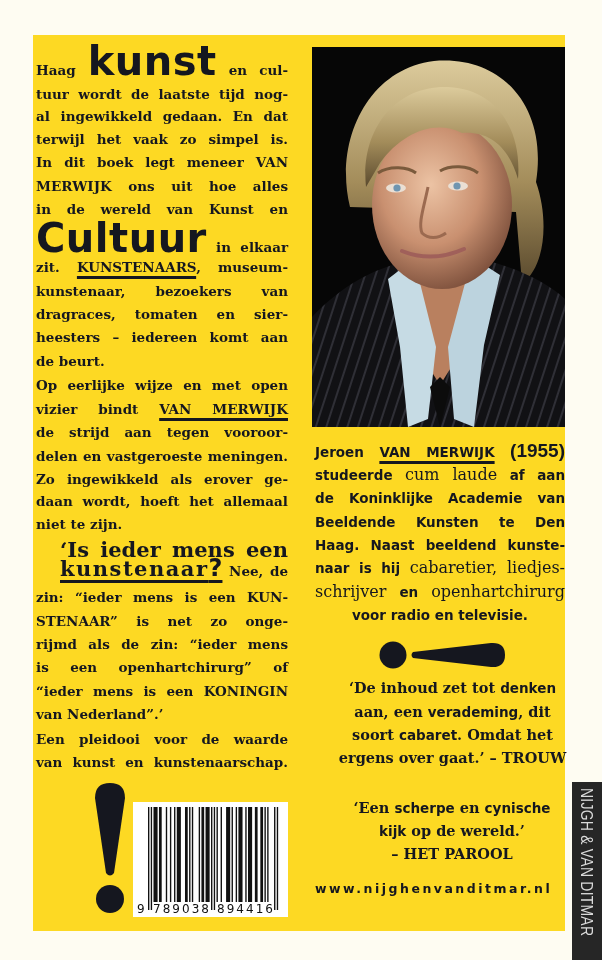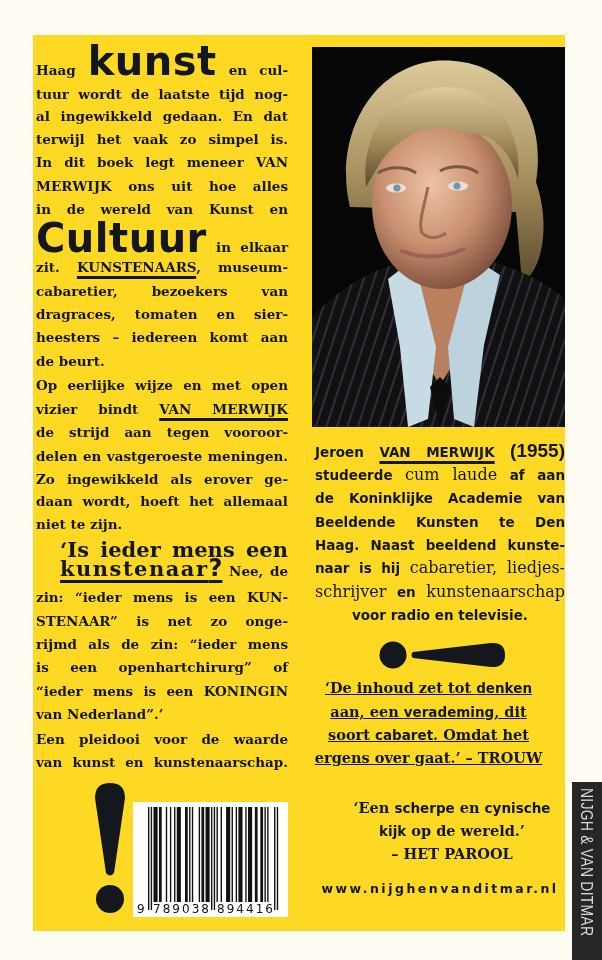--- a/index.html
+++ b/index.html
@@ -15,24 +15,24 @@
   .big-sans { font-family:"DejaVu Sans", sans-serif; font-weight:bold; font-size:40px; line-height:0; letter-spacing:0.5px; }
   .big-serif { font-family:"DejaVu Serif", serif; font-weight:bold; font-size:21px; line-height:0;margin-left:24px; }
   .ls { letter-spacing:1.5px; }
   .qmark { font-family:"DejaVu Sans", sans-serif; font-weight:bold; font-size:24px; line-height:0; }
   .ul { text-decoration:underline; text-decoration-thickness:3px; text-underline-offset:4px; }
   .ul2 { text-decoration:underline; text-decoration-thickness:2.5px; text-underline-offset:4px; }
   .rc .ln { left:282px; width:250px; font-family:"DejaVu Sans", sans-serif; font-weight:bold;text-align:center; }
   .serif-reg { font-family:"DejaVu Serif", serif; font-weight:normal; font-size:16px; }
   .year { font-family:"Liberation Sans", sans-serif; font-weight:bold; font-size:19px; line-height:0; }
   .q .ln { text-align:center; font-family:"DejaVu Serif", serif; font-weight:bold; font-size:14.5px; }
-  .q1 .ln { left:268px; width:255px;text-decoration:underline; }
+  .q1 .ln { left:292px; width:255px; }
   .q2 .ln { left:292px; width:254px; }
   .sb { font-family:"DejaVu Sans", sans-serif; font-weight:bold; font-size:13.5px; }
-  .url { left:282px; width:250px; font-family:"DejaVu Sans", sans-serif; font-weight:bold; font-size:12.5px; letter-spacing:2.5px;text-align:center; }
+  .url { left:282px; width:250px; font-family:"DejaVu Sans", sans-serif; font-weight:bold; font-size:12.5px; letter-spacing:2.5px; }
   .photo { position:absolute; left:279px; top:12px; width:253px; height:380px; background:#060606; overflow:hidden; }
   .barcode { position:absolute; left:100px; top:767px; width:155px; height:115px; background:#FFFFFF; }
   .excl-v { position:absolute; left:59px; top:746px; width:36px; height:134px; }
   .excl-h { position:absolute; left:346px; top:606px; width:128px; height:28px; }
   .spine { position:absolute; left:572px; top:782px; width:30px; height:178px; background:#262626; }
   .spine-text {
     position:absolute; left:4px; top:6px; writing-mode:vertical-rl;
     font-family:"Liberation Sans", sans-serif; font-size:17px; color:#DADADA;
     white-space:nowrap; transform:scaleY(0.82); transform-origin:top left; letter-spacing:0.3px;
   }
@@ -45,21 +45,21 @@
   <div class="lc">
     <div class="ln j" style="top:23.4px"><span>Haag </span><span class="big-sans">kunst</span><span> en cul-</span></div>
     <div class="ln j" style="top:47.4px">tuur wordt de laatste tijd nog-</div>
     <div class="ln j" style="top:69.4px">al ingewikkeld gedaan. En dat</div>
     <div class="ln j" style="top:92.4px">terwijl het vaak zo simpel is.</div>
     <div class="ln j" style="top:115.4px">In dit boek legt meneer VAN</div>
     <div class="ln j" style="top:139.4px">MERWIJK ons uit hoe alles</div>
     <div class="ln j" style="top:162.4px">in de wereld van Kunst en</div>
     <div class="ln j" style="top:200.4px"><span class="big-sans">Cultuur</span><span> in elkaar</span></div>
     <div class="ln j" style="top:220.4px"><span>zit. </span><span class="ul">KUNSTENAARS</span><span>, museum-</span></div>
-    <div class="ln j" style="top:244.4px">cabaretier, bezoekers van</div>
+    <div class="ln j" style="top:244.4px">kunstenaar, bezoekers van</div>
     <div class="ln j" style="top:267.4px">dragraces, tomaten en sier-</div>
     <div class="ln j" style="top:290.4px">heesters – iedereen komt aan</div>
     <div class="ln" style="top:314.4px">de beurt.</div>
     <div class="ln j" style="top:338.4px">Op eerlijke wijze en met open</div>
     <div class="ln j" style="top:362.4px"><span>vizier bindt </span><span class="ul">VAN MERWIJK</span></div>
     <div class="ln j" style="top:385.4px">de strijd aan tegen vooroor-</div>
     <div class="ln j" style="top:409.4px">delen en vastgeroeste meningen.</div>
     <div class="ln j" style="top:432.4px">Zo ingewikkeld als erover ge-</div>
     <div class="ln j" style="top:454.4px">daan wordt, hoeft het allemaal</div>
     <div class="ln" style="top:477.4px">niet te zijn.</div>
@@ -113,21 +113,21 @@
     </svg>
   </div>
 
   <div class="rc">
     <div class="ln j" style="top:405.3px"><span>Jeroen </span><span class="ul2">VAN MERWIJK</span><span> </span><span class="year">(1955)</span></div>
     <div class="ln j" style="top:428.3px"><span>studeerde </span><span class="serif-reg">cum laude</span><span> af aan</span></div>
     <div class="ln j" style="top:451.3px">de Koninklijke Academie van</div>
     <div class="ln j" style="top:475.3px">Beeldende Kunsten te Den</div>
     <div class="ln j" style="top:498.3px">Haag. Naast beeldend kunste-</div>
     <div class="ln j" style="top:521.3px"><span>naar is hij </span><span class="serif-reg">cabaretier, liedjes-</span></div>
-    <div class="ln j" style="top:545.3px"><span class="serif-reg">schrijver </span><span>en</span><span class="serif-reg"> kunstenaarschap</span></div>
+    <div class="ln j" style="top:545.3px"><span class="serif-reg">schrijver </span><span>en</span><span class="serif-reg"> openhartchirurg</span></div>
     <div class="ln" style="top:568.3px">voor radio en televisie.</div>
   </div>
 
   <svg class="excl-h" viewBox="0 0 128 28">
     <circle cx="14" cy="14" r="13.5" fill="#15171F"></circle>
     <path d="M34,11 L112,2 Q126,1 126,14 Q126,27 112,26 L34,17 Q31,14 34,11 Z" fill="#15171F"></path>
   </svg>
 
   <div class="q q1">
     <div class="ln" style="top:641px"><span>‘De inhoud zet tot </span><span class="sb">denken</span></div>

